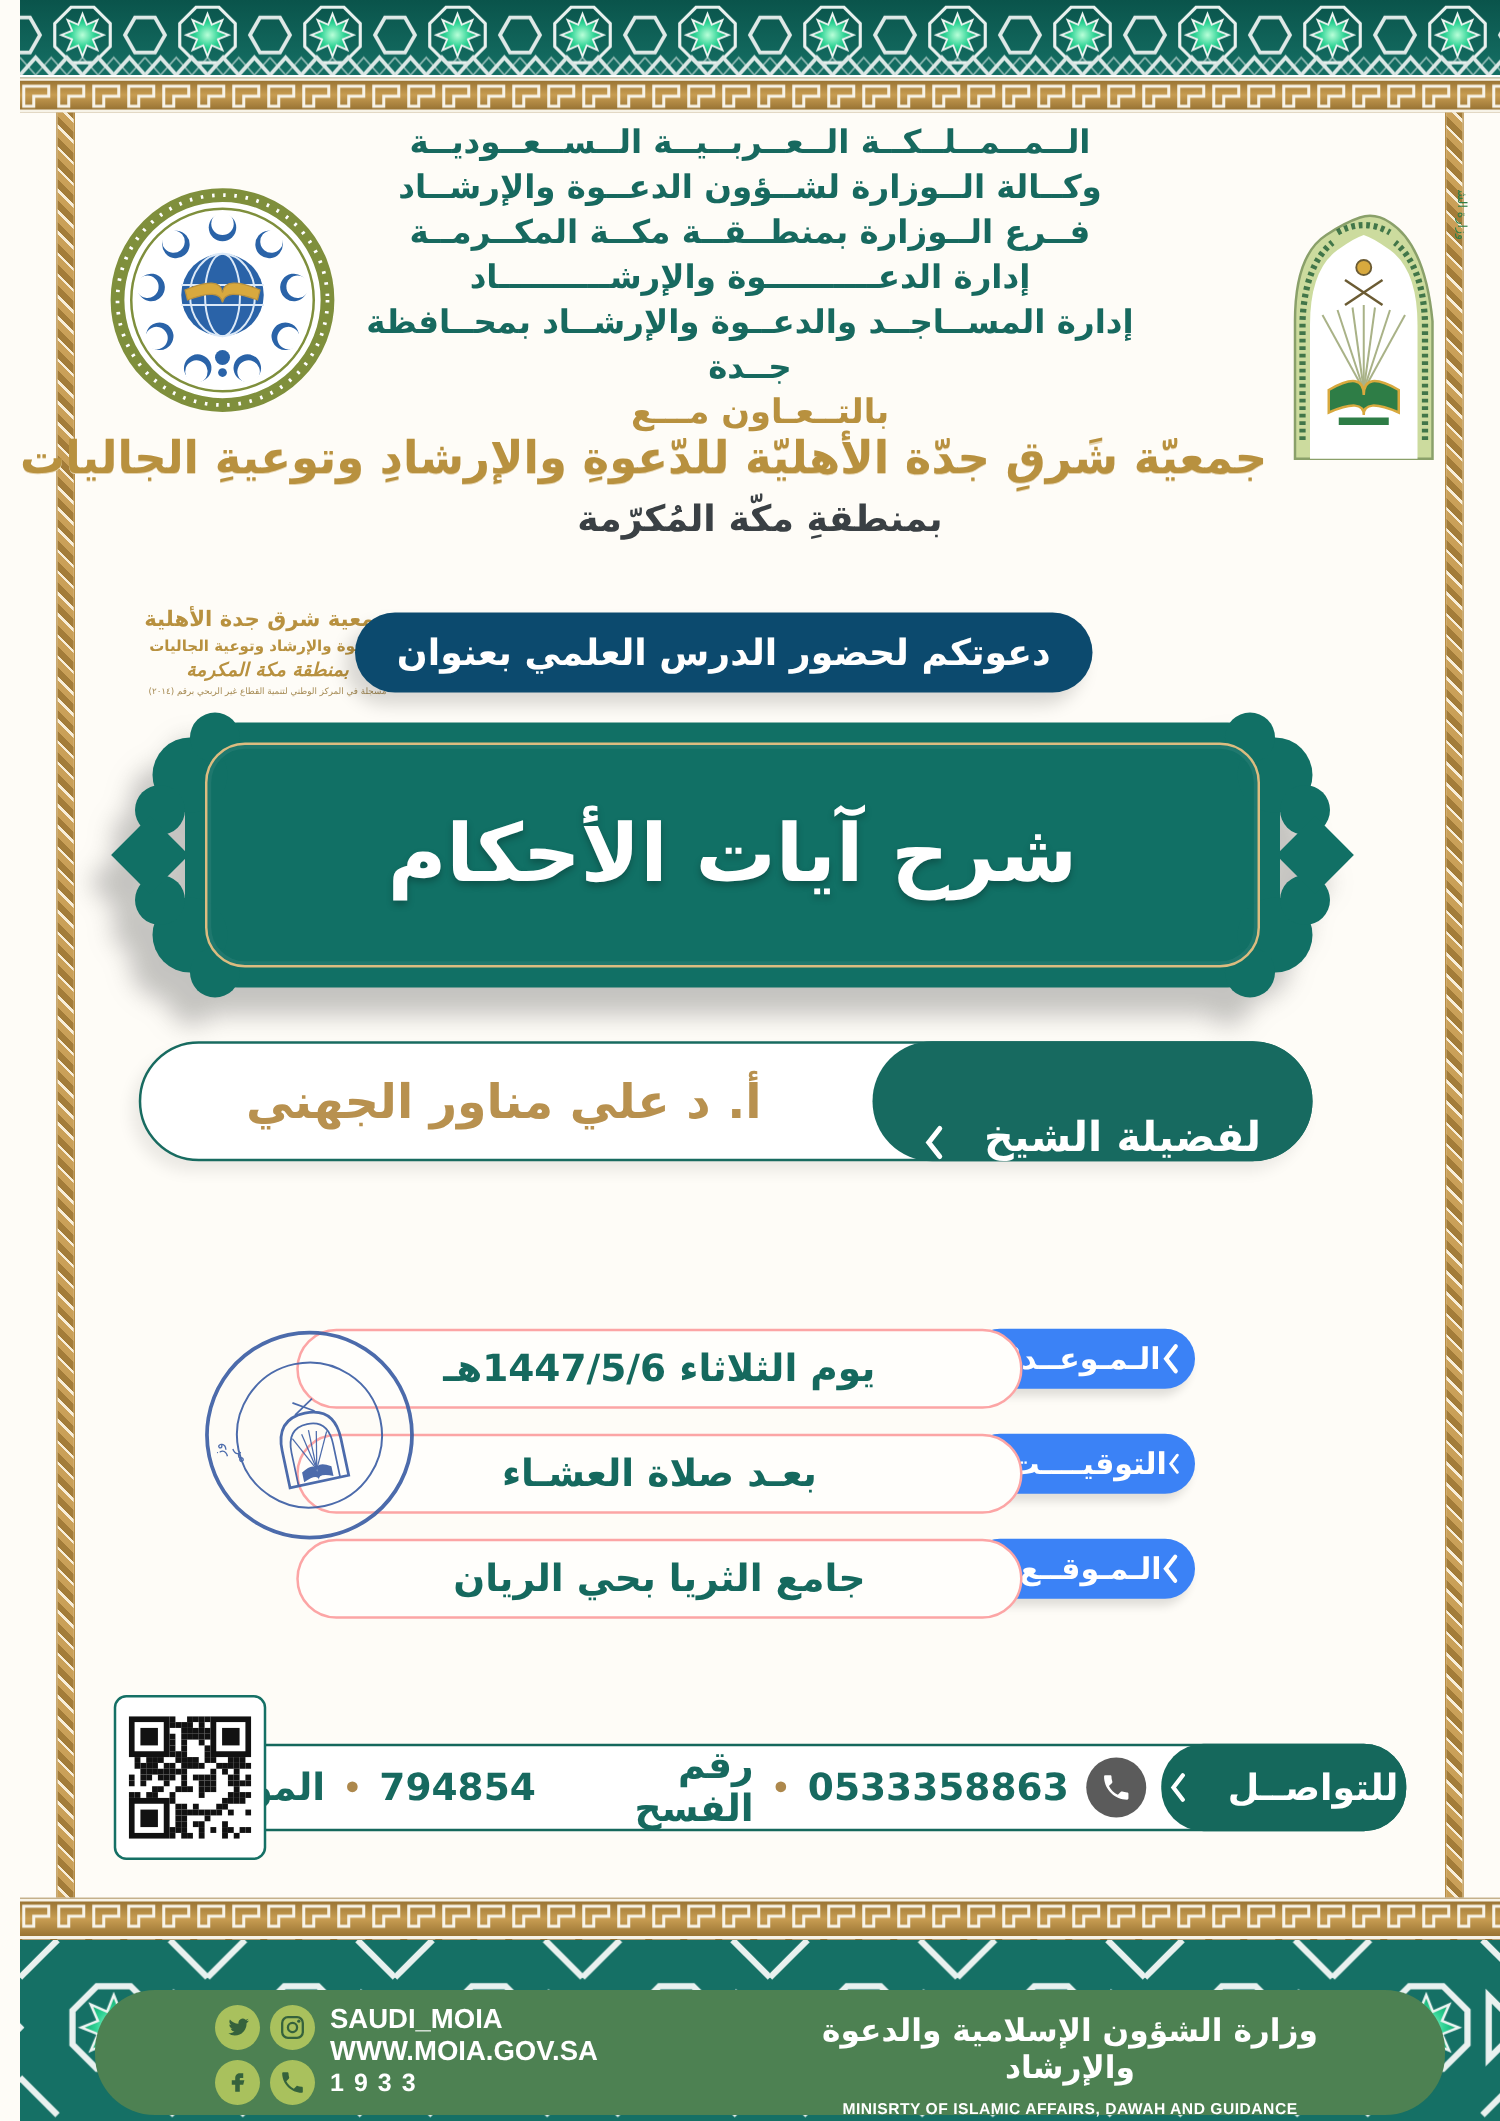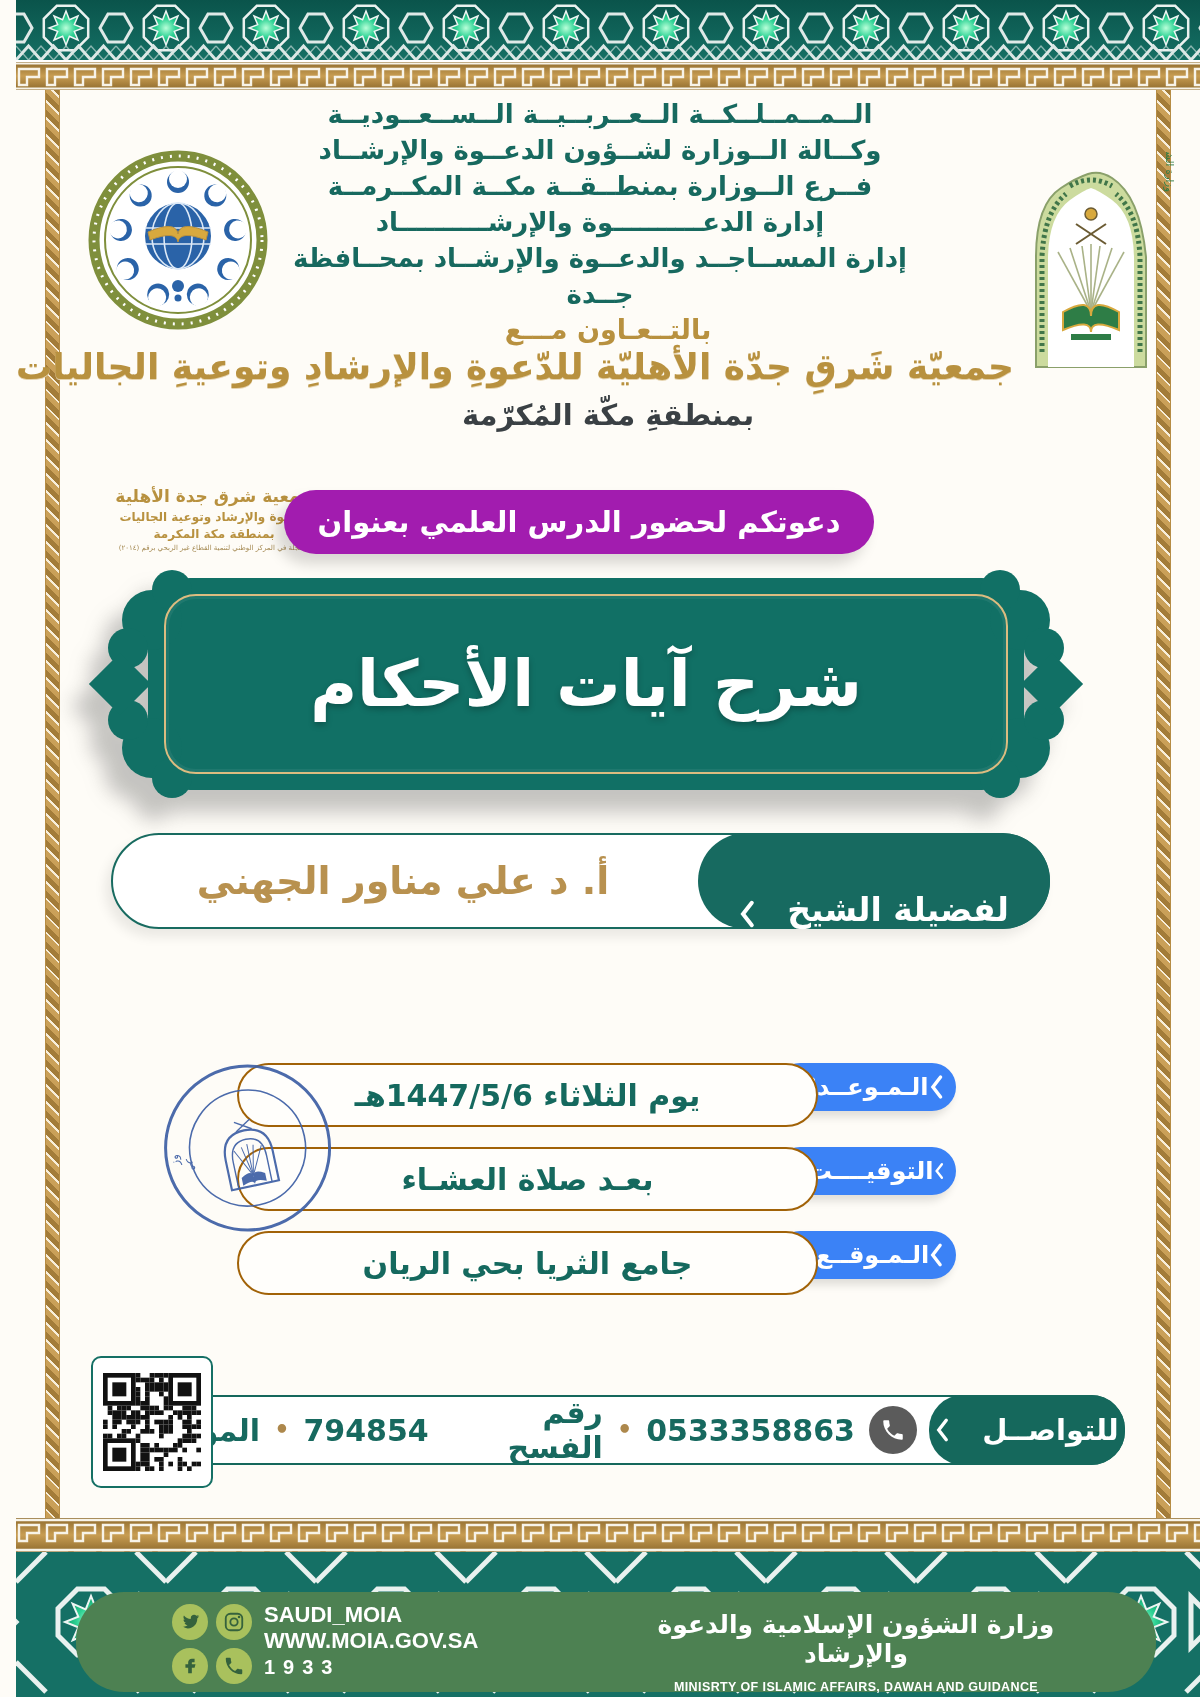--- a/index.html
+++ b/index.html
@@ -27,26 +27,26 @@
   .assoc-callig{position:absolute;top:346px;left:0;width:100%;text-align:left;
     color:#b8913f;font-size:36px;font-weight:bold;text-shadow:0 1px 0 #e5d3ae;}
   .region-callig{position:absolute;top:398px;left:0;width:100%;text-align:center;
     color:#3a4044;font-size:29px;font-weight:bold;}
 
   .assoc-logo{position:absolute;top:148px;left:55px;width:200px;}
   .assoc-logo-text{position:absolute;top:336px;left:18px;width:250px;text-align:center;
     color:#b8913f;font-weight:bold;line-height:1.45;}
   .assoc-logo-text .l1{font-size:17px;}
   .assoc-logo-text .l2{font-size:12px;}
-  .assoc-logo-text .l3{font-size:12px;}
+  .assoc-logo-text .l3{font-size:15px;font-style:italic;}
   .assoc-logo-text .l4{font-size:7px;color:#a58a53;font-weight:normal;}
   .ministry-logo{position:absolute;top:152px;left:1002px;width:160px;}
 
   
-  .invite-pill{position:absolute;top:490px;left:268px;width:590px;height:64px;background:#a21caf;
+  .invite-pill{position:absolute;top:490px;left:268px;width:590px;height:64px;background:#0c4a6e;
     border-radius:32px;color:#fff;font-size:29px;font-weight:bold;display:flex;align-items:center;
     justify-content:center;box-shadow:-8px 10px 14px rgba(0,0,0,.15);}
 
   
   .plaque{position:absolute;top:566px;left:90px;width:960px;height:236px;
     filter:drop-shadow(-18px 22px 10px rgba(90,90,90,.35));}
   .plq{position:absolute;background:#117065;}
   .plq-main{inset:12px 42px;border-radius:42px;}
   .lobe{position:absolute;background:#117065;border-radius:50%;}
   .lobe.b{width:60px;height:60px;}
@@ -63,21 +63,21 @@
   .sheikh-label{position:absolute;right:-2px;top:-2px;height:96px;width:352px;background:#176a60;
     border-radius:48px;display:flex;align-items:flex-end;justify-content:center;gap:32px;
     color:#fff;font-size:33px;font-weight:bold;}
   .sheikh-name{position:absolute;left:0;top:0;height:92px;width:580px;display:flex;align-items:center;
     justify-content:center;color:#b8914f;font-size:38px;font-weight:bold;}
 
   
   .detail-row{position:absolute;right:244px;width:719px;height:64px;}
   .detail-row.r0{top:1063px;} .detail-row.r1{top:1147px;} .detail-row.r2{top:1231px;}
   .detail-value{position:absolute;left:0;top:0;width:577px;height:60px;background:#fffefb;
-    border:2px solid #a16207;border-radius:32px;display:flex;align-items:center;justify-content:center;
+    border:2px solid #fca5a5;border-radius:32px;display:flex;align-items:center;justify-content:center;
     color:#15695e;font-size:30px;font-weight:bold;}
   .detail-pill{position:absolute;right:0;top:0;width:180px;height:48px;background:#3b82f6;border-radius:32px;
     display:flex;align-items:center;justify-content:space-between;padding:0 12px;box-sizing:border-box;
     color:#fff;font-weight:bold;font-size:24px;box-shadow:-4px 6px 8px rgba(0,0,0,.12);}
   .detail-pill .lbl{flex:1;text-align:center;}
 
   
   .stamp{position:absolute;left:140px;top:1036px;width:184px;height:228px;
     transform:rotate(-12deg);opacity:.92;}
 

